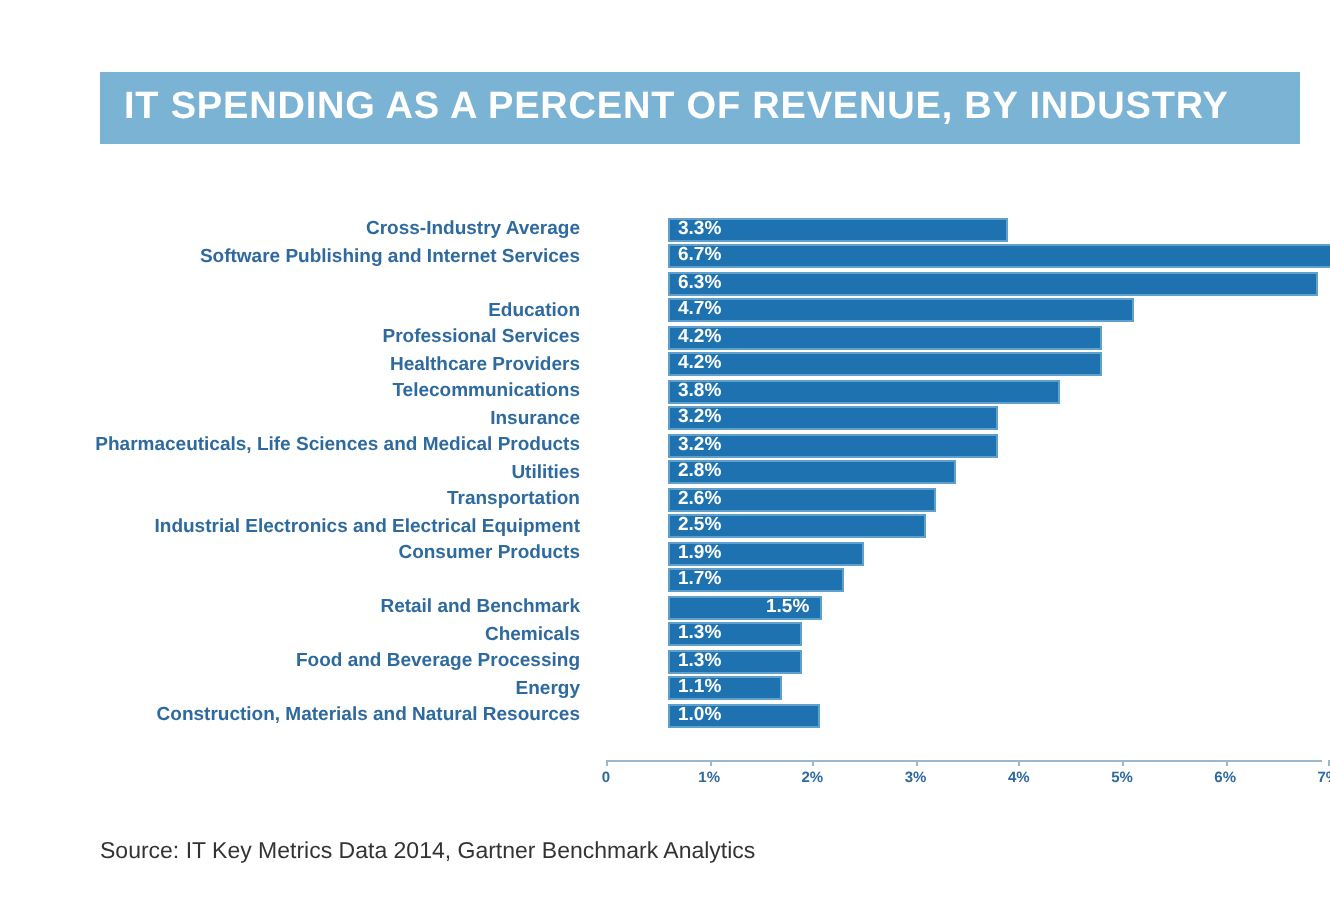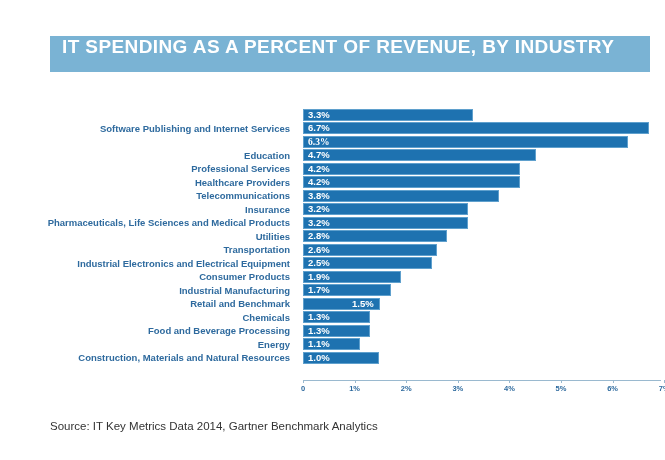--- a/index.html
+++ b/index.html
@@ -17,21 +17,21 @@
 
   
   #title-banner {
     position: absolute;
     left: 50px;
     top: 36px;
     width: 600px;
     height: 36px;
     background: #7ab3d4;
     display: flex;
-    align-items: flex-start;
+    align-items: center;
   }
   #title-banner .title-text {
     color: #ffffff;
     font-size: 19px;
     font-weight: bold;
     letter-spacing: 0.4px;
     padding-left: 12px;
     white-space: nowrap;
   }
 
@@ -75,20 +75,21 @@
     height: 12px;
   }
   .bar {
     height: 12px;
     background: #1e72b0;
     border: 1px solid #5fa0cd;
     box-sizing: border-box;
     display: flex;
     align-items: center;
     min-width: 34px;
+    margin-left: 31px;
   }
   .bar-value {
     color: #ffffff;
     font-size: 9.5px;
     font-weight: bold;
     padding-left: 4px;
     white-space: nowrap;
     line-height: 10px;
   }
 
@@ -145,37 +146,38 @@
 </head>
 <body>
 
 <div id="title-banner">
   <span class="title-text">IT SPENDING AS A PERCENT OF REVENUE, BY INDUSTRY</span>
 </div>
 
 <div id="chart">
   <div id="plot-rows">
       <div class="bar-row">
+        <div class="cat-label">Cross-Industry Average</div>
         <div class="bar-track">
           <div class="bar" style="width: 170.28px;">
             <span class="bar-value">3.3%</span>
           </div>
         </div>
       </div>
       <div class="bar-row">
         <div class="cat-label">Software Publishing and Internet Services</div>
         <div class="bar-track">
           <div class="bar" style="width: 345.72px;">
             <span class="bar-value">6.7%</span>
           </div>
         </div>
       </div>
       <div class="bar-row">
         <div class="bar-track">
-          <div class="bar" style="width: 325.08px; font-family: Liberation Serif, serif;">
+          <div class="bar" style="width: 325.08px;">
             <span class="bar-value">6.3%</span>
           </div>
         </div>
       </div>
       <div class="bar-row">
         <div class="cat-label">Education</div>
         <div class="bar-track">
           <div class="bar" style="width: 233px;">
             <span class="bar-value">4.7%</span>
           </div>
@@ -247,21 +249,20 @@
       </div>
       <div class="bar-row">
         <div class="cat-label">Consumer Products</div>
         <div class="bar-track">
           <div class="bar" style="width: 98.04px;">
             <span class="bar-value">1.9%</span>
           </div>
         </div>
       </div>
       <div class="bar-row">
-        <div class="cat-label">Industrial Manufacturing</div>
         <div class="bar-track">
           <div class="bar" style="width: 87.72px;">
             <span class="bar-value">1.7%</span>
           </div>
         </div>
       </div>
       <div class="bar-row">
         <div class="cat-label">Retail and Benchmark</div>
         <div class="bar-track">
           <div class="bar" style="width: 77.4px; padding-left: 44px;">

